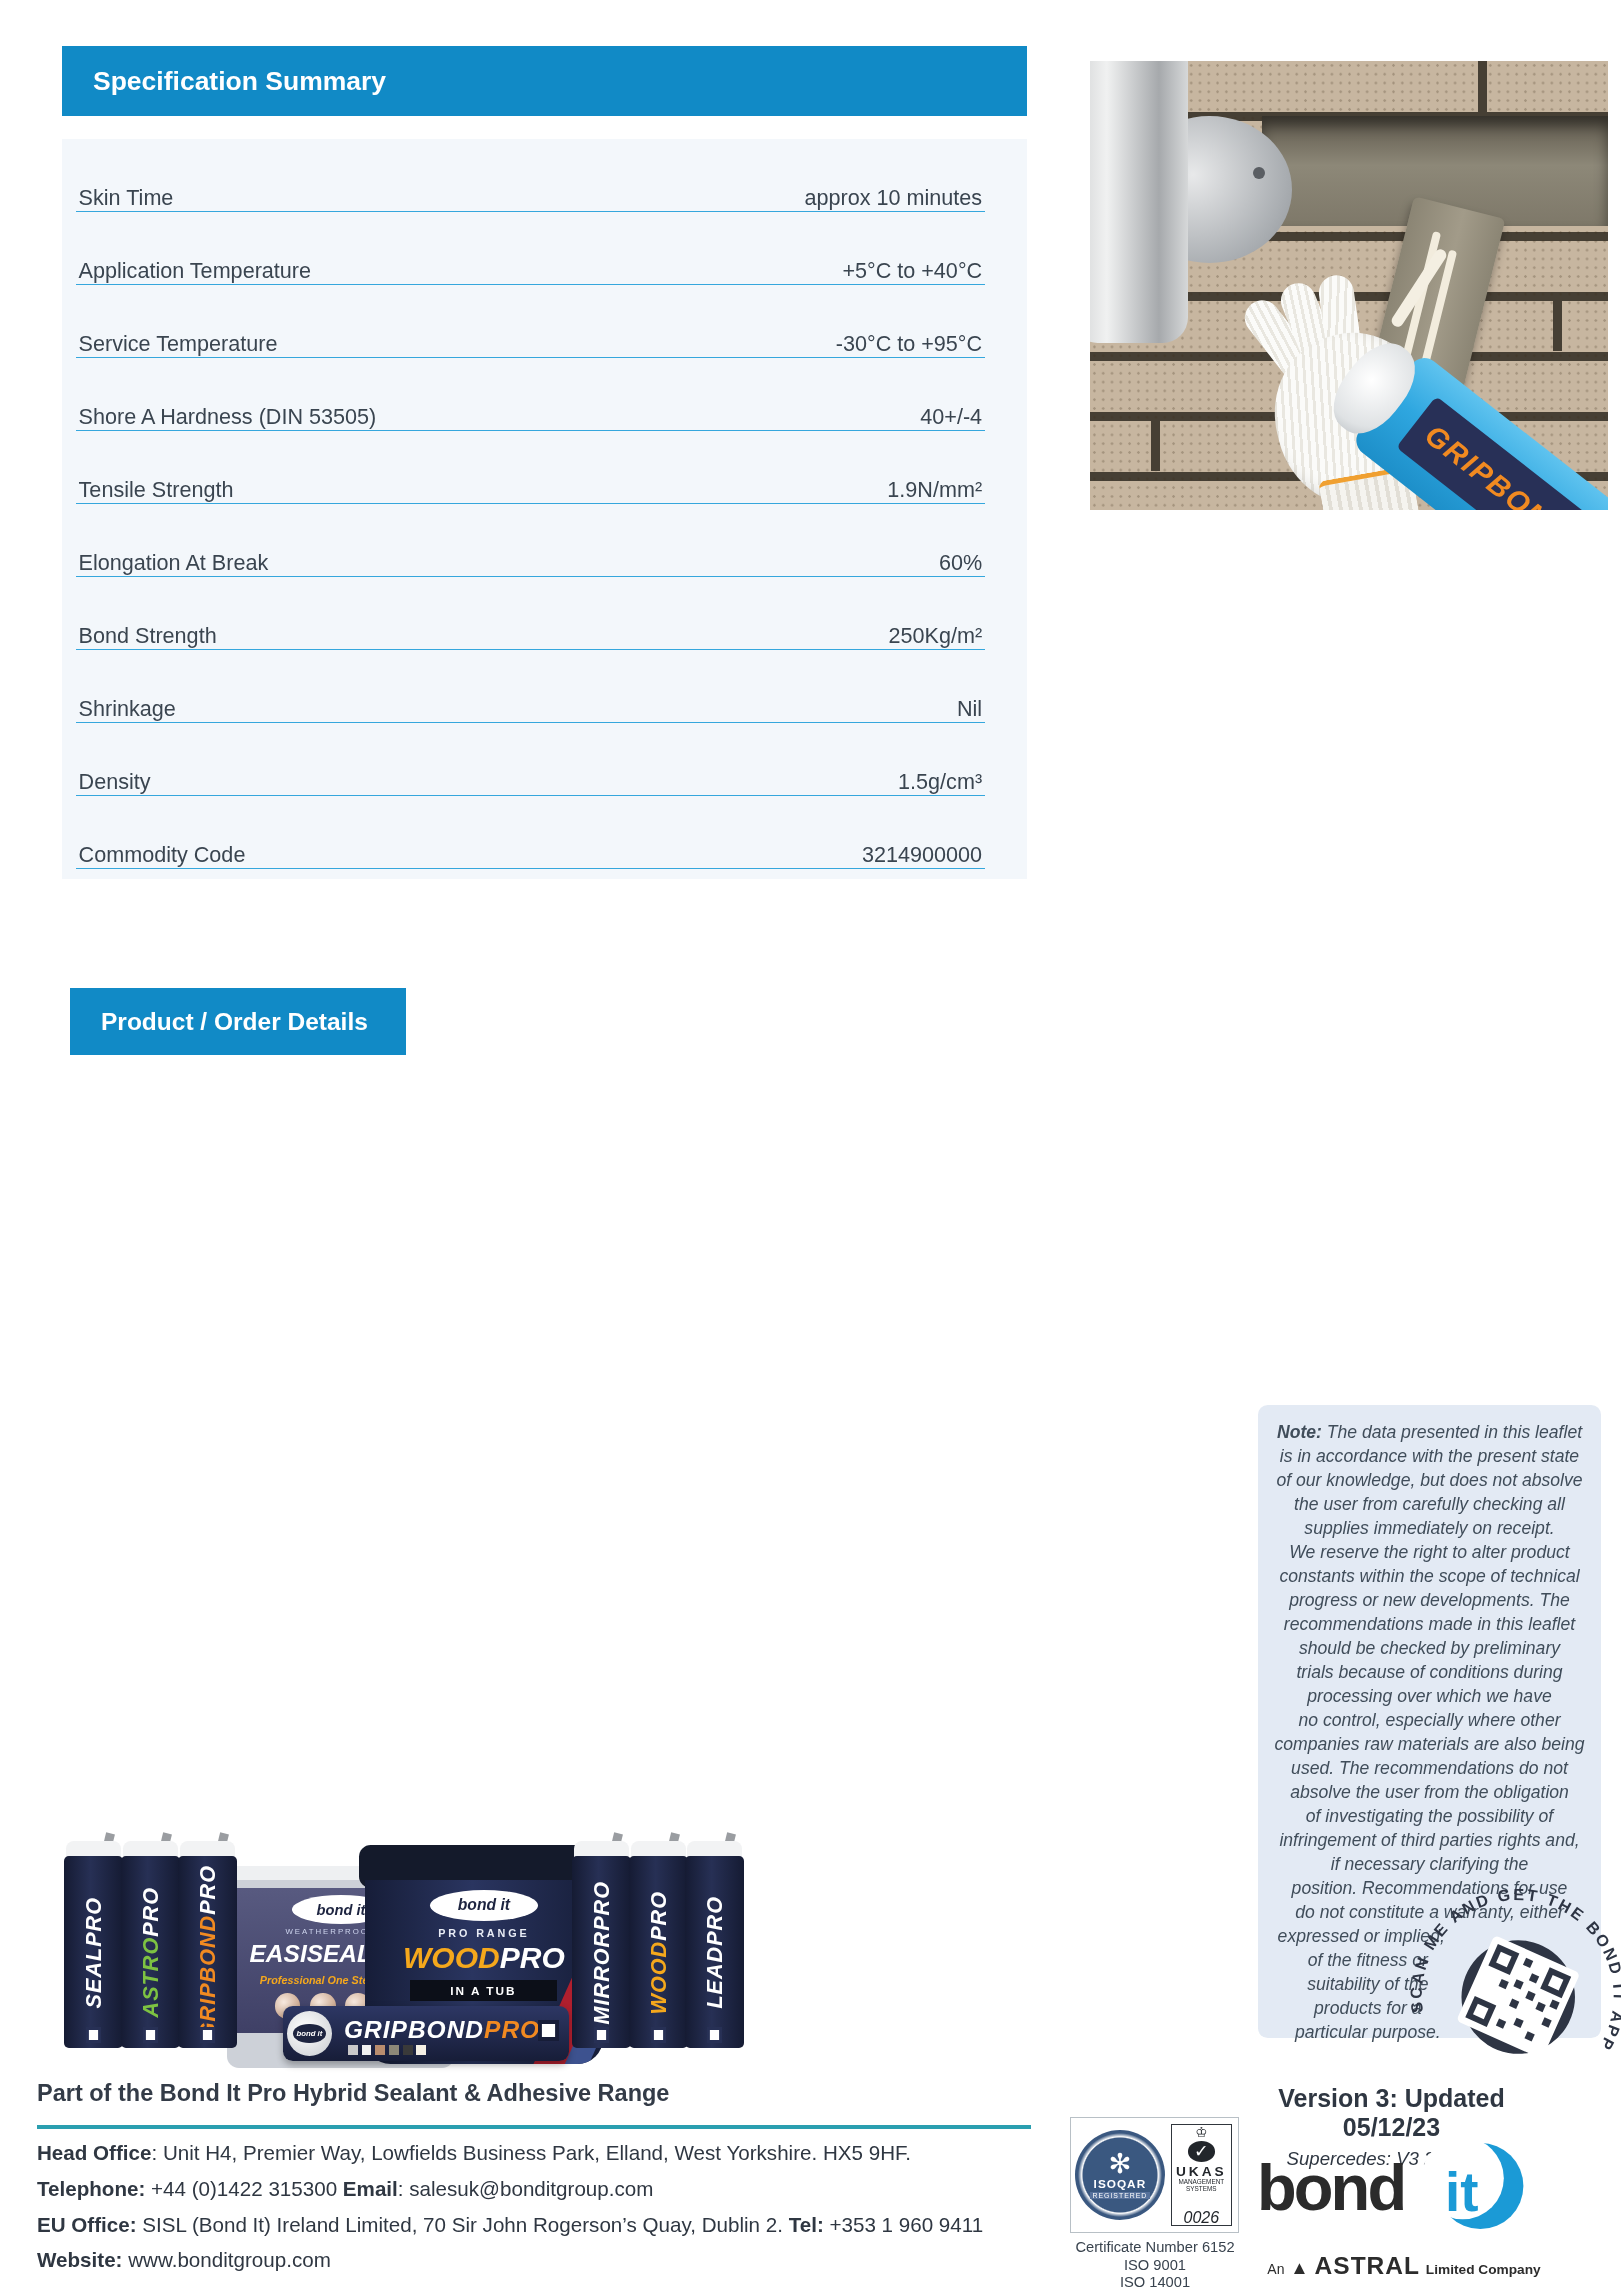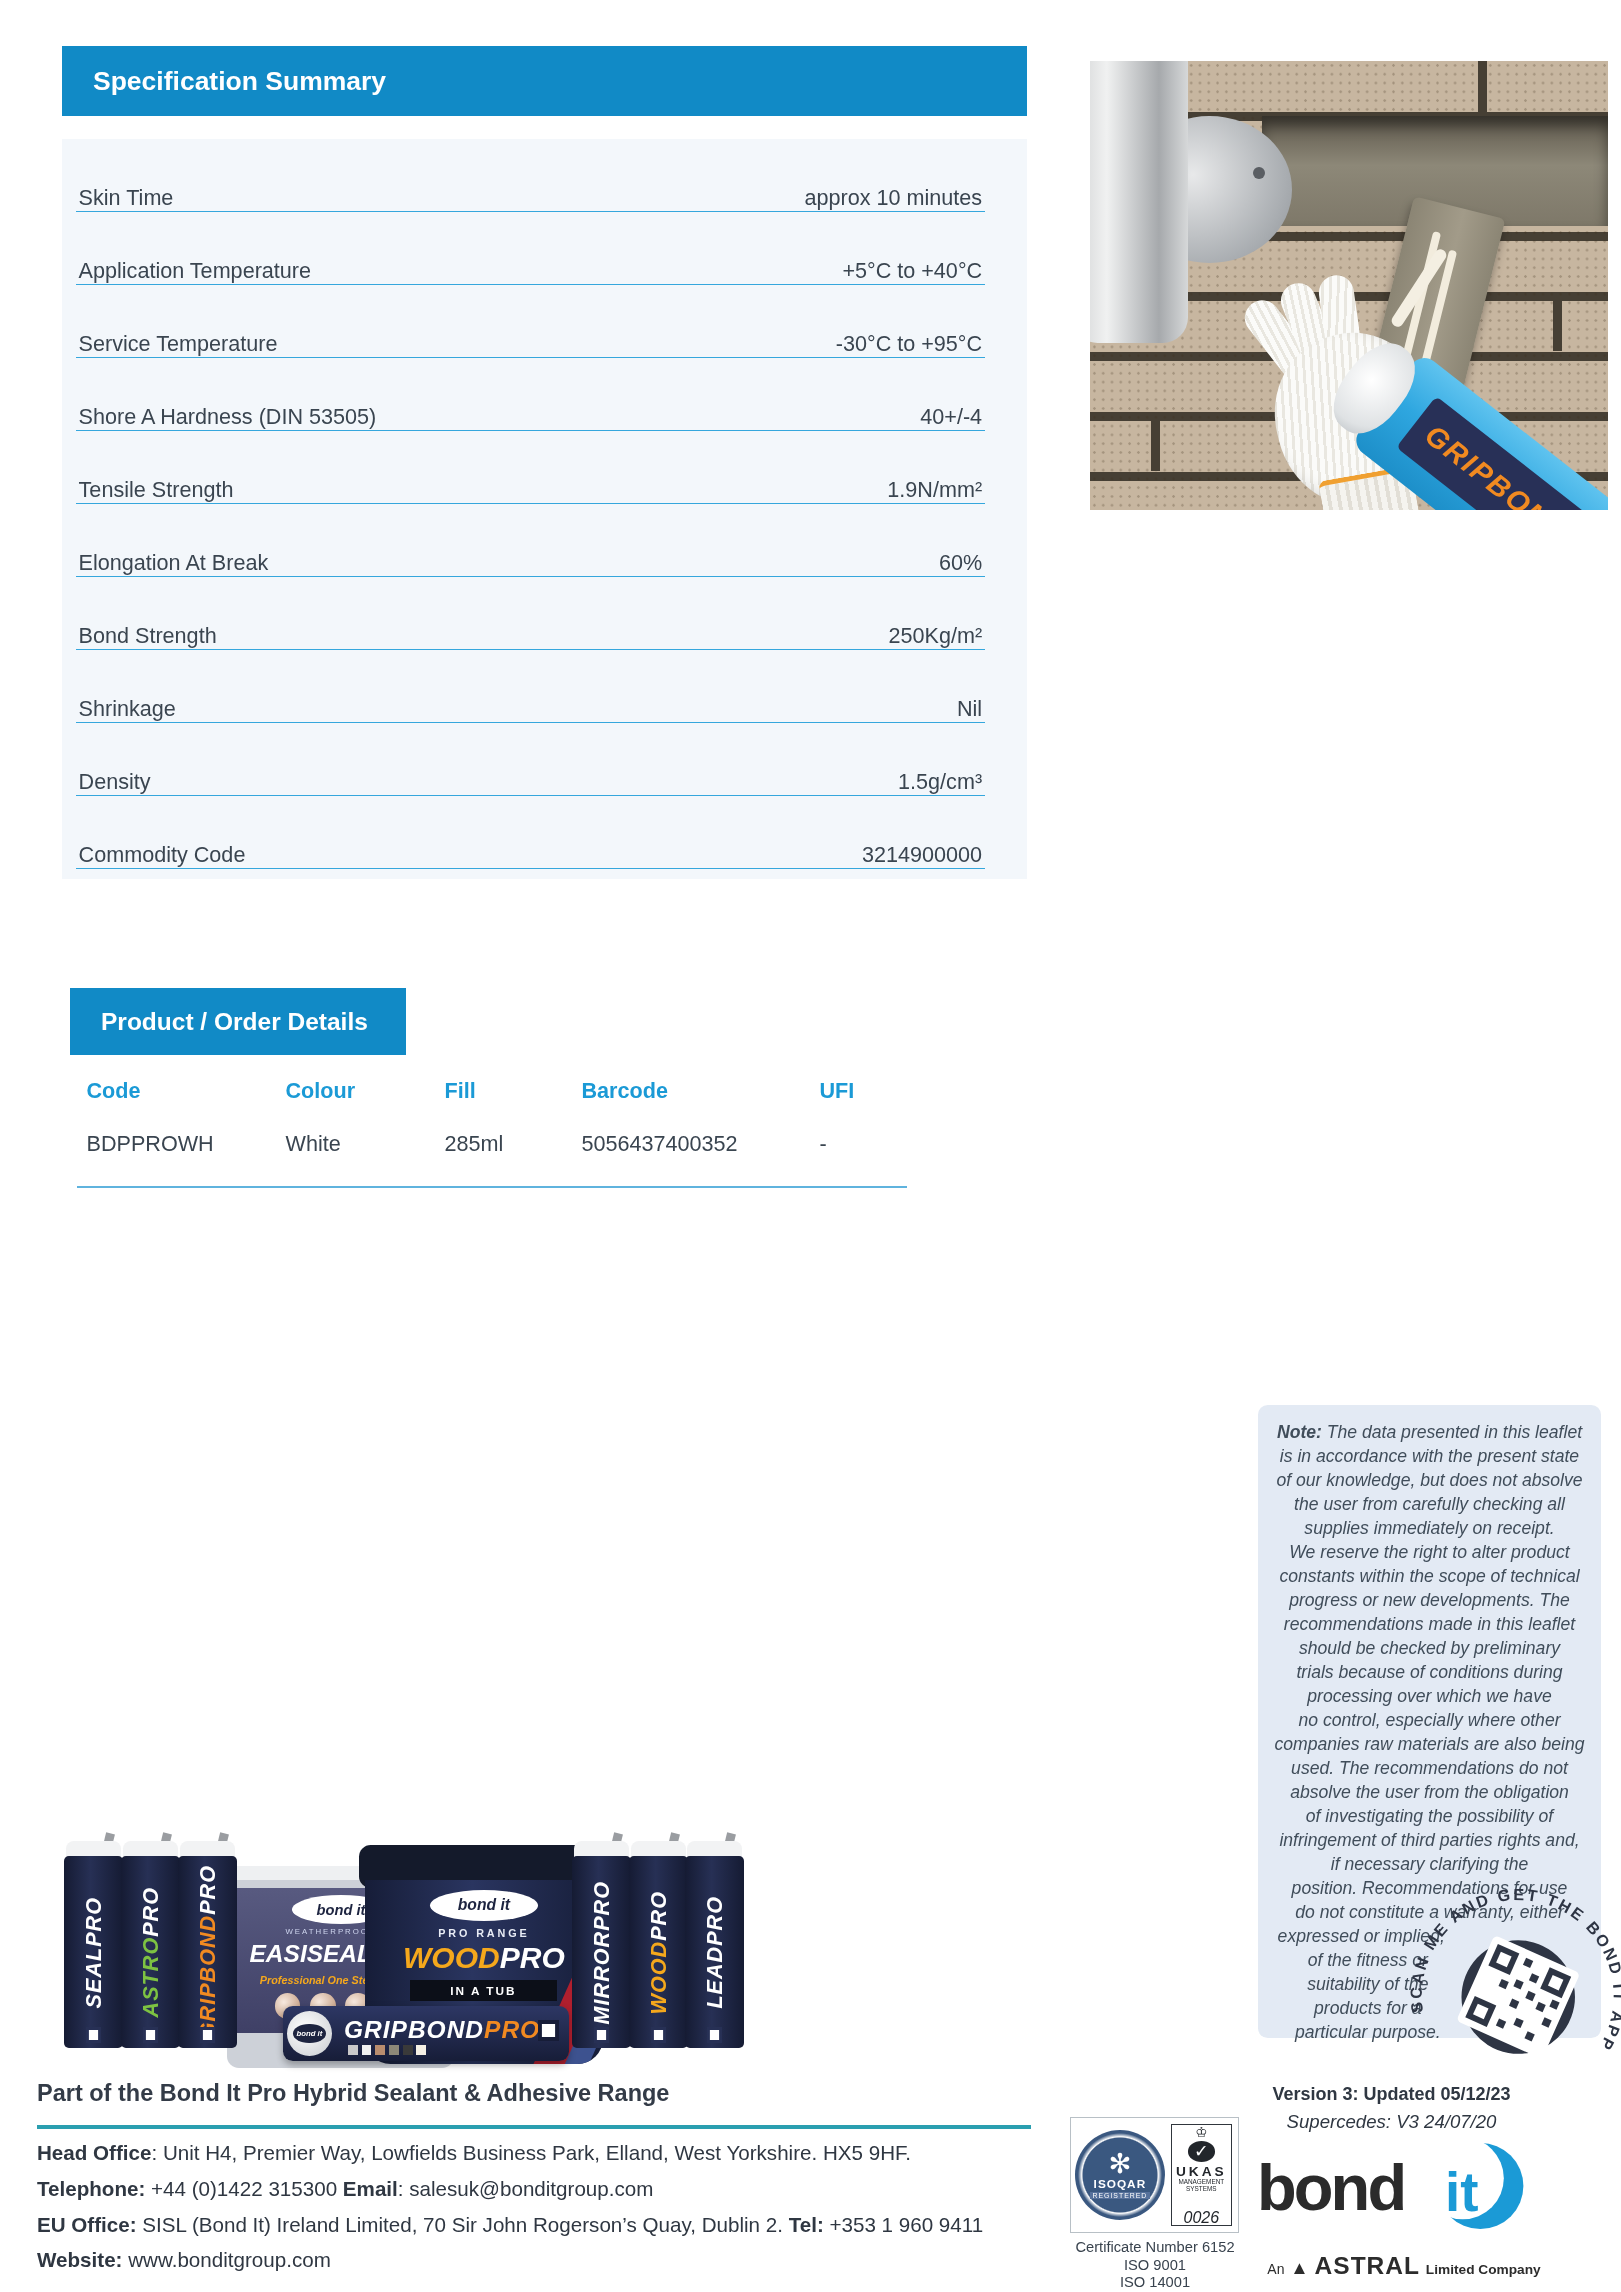--- a/index.html
+++ b/index.html
@@ -139,21 +139,21 @@
   .fcart .fqr{position:absolute;right:9.8px;top:13.7px;width:21.6px;height:21.6px;background:#fff;
         box-shadow:inset 0 0 0 3.9px #171d38;}
 
   
   .f-heading{position:absolute;left:37px;top:2080px;font-size:23.5px;font-weight:bold;color:#333b47;}
   .f-rule{position:absolute;left:37px;top:2125px;width:994px;height:3.9px;background:#2a9fb0;}
   .f-addr{position:absolute;left:37px;top:2141px;width:1029px;font-size:20.6px;color:#2f3742;}
   .f-addr .addr{margin-bottom:11.8px;}
   .f-addr b{font-weight:bold;}
   .f-version{position:absolute;left:1230px;top:2084px;width:323px;text-align:center;color:#2f3742;}
-  .f-version .v1{font-size:18px;font-weight:bold;}
+  .f-version .v1{font-size:25px;font-weight:bold;}
   .f-version .v2{font-size:18.6px;font-style:italic;margin-top:5.9px;}
   .certbox{position:absolute;left:1070px;top:2117px;width:169px;height:116px;background:#fff;
         border:1px solid #b8c0c6;box-sizing:border-box;display:flex;align-items:center;}
   .isoqar{position:relative;width:90px;height:90px;margin-left:3.9px;border-radius:50%;
         background:radial-gradient(circle,#3a5880 58%,#ffffff 60%,#3a5880 66%);
         display:flex;flex-direction:column;align-items:center;justify-content:center;color:#fff;}
   .isoqar .fl{font-size:27.4px;line-height:25.5px;}
   .isoqar .nm{font-size:11.8px;font-weight:bold;letter-spacing:1px;background:#3a5880;padding:0 3.9px;}
   .isoqar .rg{font-size:6.9px;letter-spacing:1px;background:#56719b;padding:0 2.9px;margin-top:1px;}
   .ukas{position:relative;width:61px;height:102px;margin-left:5.9px;border:1px solid #30363d;
@@ -251,37 +251,20 @@
       <div class="pbody"></div>
       <div class="pcap"></div>
       <div class="plabel">
         <span>GRIPBOND</span>
       </div>
     </div>
   </div>
 
   <div class="bar bar-order">
     <span>Product / Order Details</span>
-  </div>
-  <div class="order-table">
-    <div class="order-row order-head" id="order-head">
-        <span>Code</span>
-        <span>Colour</span>
-        <span>Fill</span>
-        <span>Barcode</span>
-        <span>UFI</span>
-      </div>
-    <div class="order-row order-vals" id="order-vals">
-        <span>BDPPROWH</span>
-        <span>White</span>
-        <span>285ml</span>
-        <span>5056437400352</span>
-        <span>-</span>
-      </div>
-    <div class="order-rule"></div>
   </div>
 
   <div class="note" id="note-box">
       <div><b>Note: </b>The data presented in this leaflet</div>
       <div>is in accordance with the present state</div>
       <div>of our knowledge, but does not absolve</div>
       <div>the user from carefully checking all</div>
       <div>supplies immediately on receipt.</div>
       <div>We reserve the right to alter product</div>
       <div>constants within the scope of technical</div>

